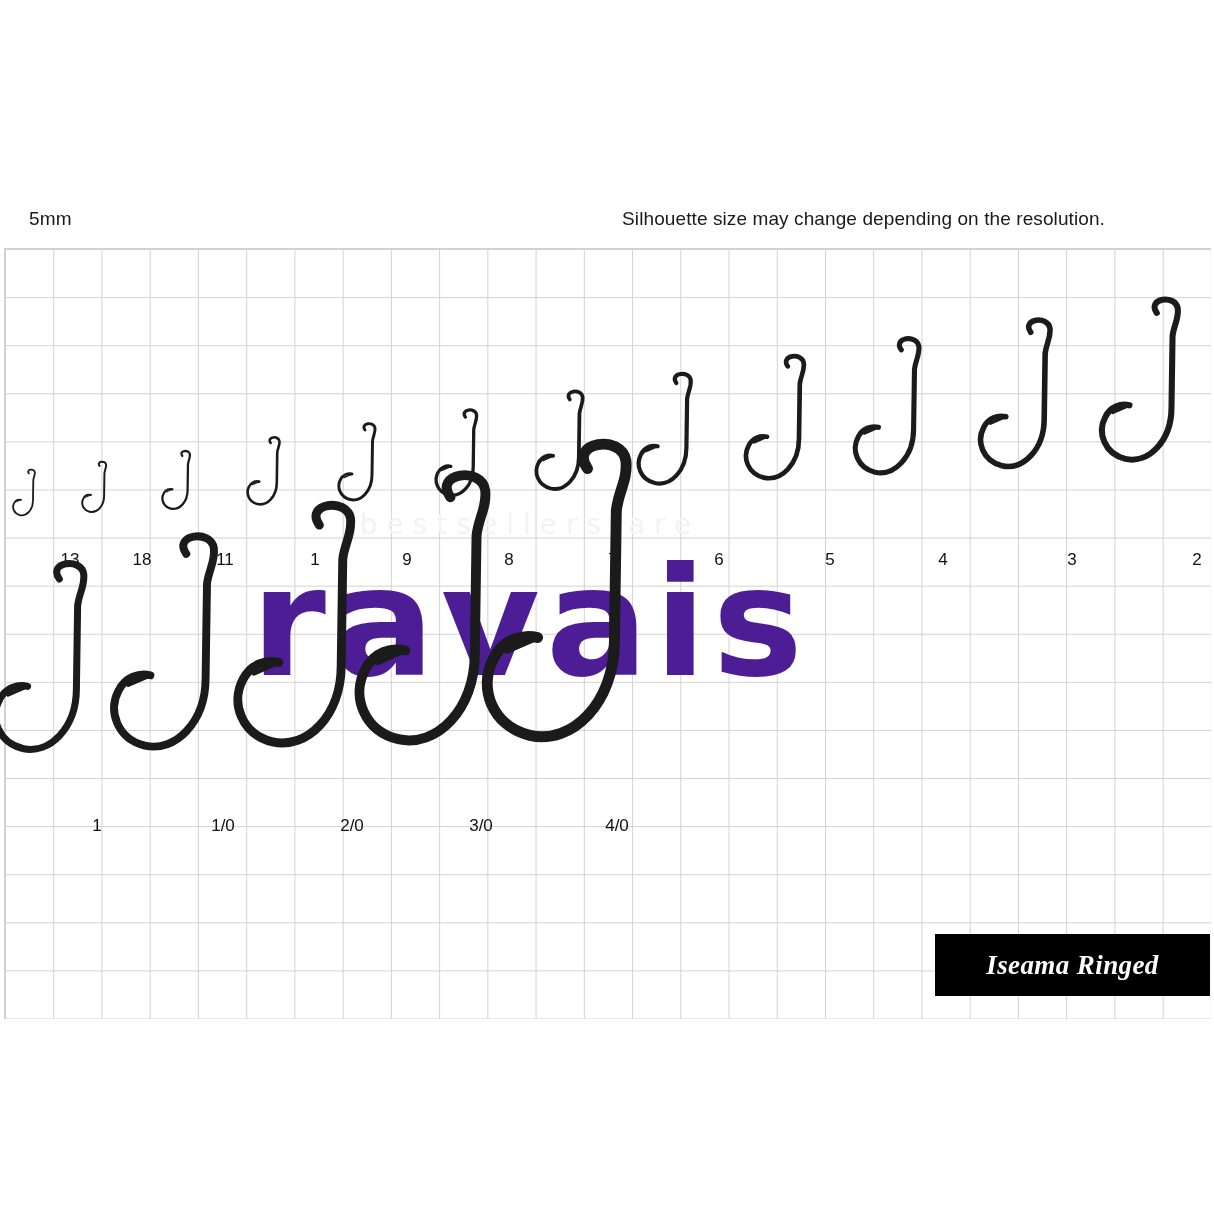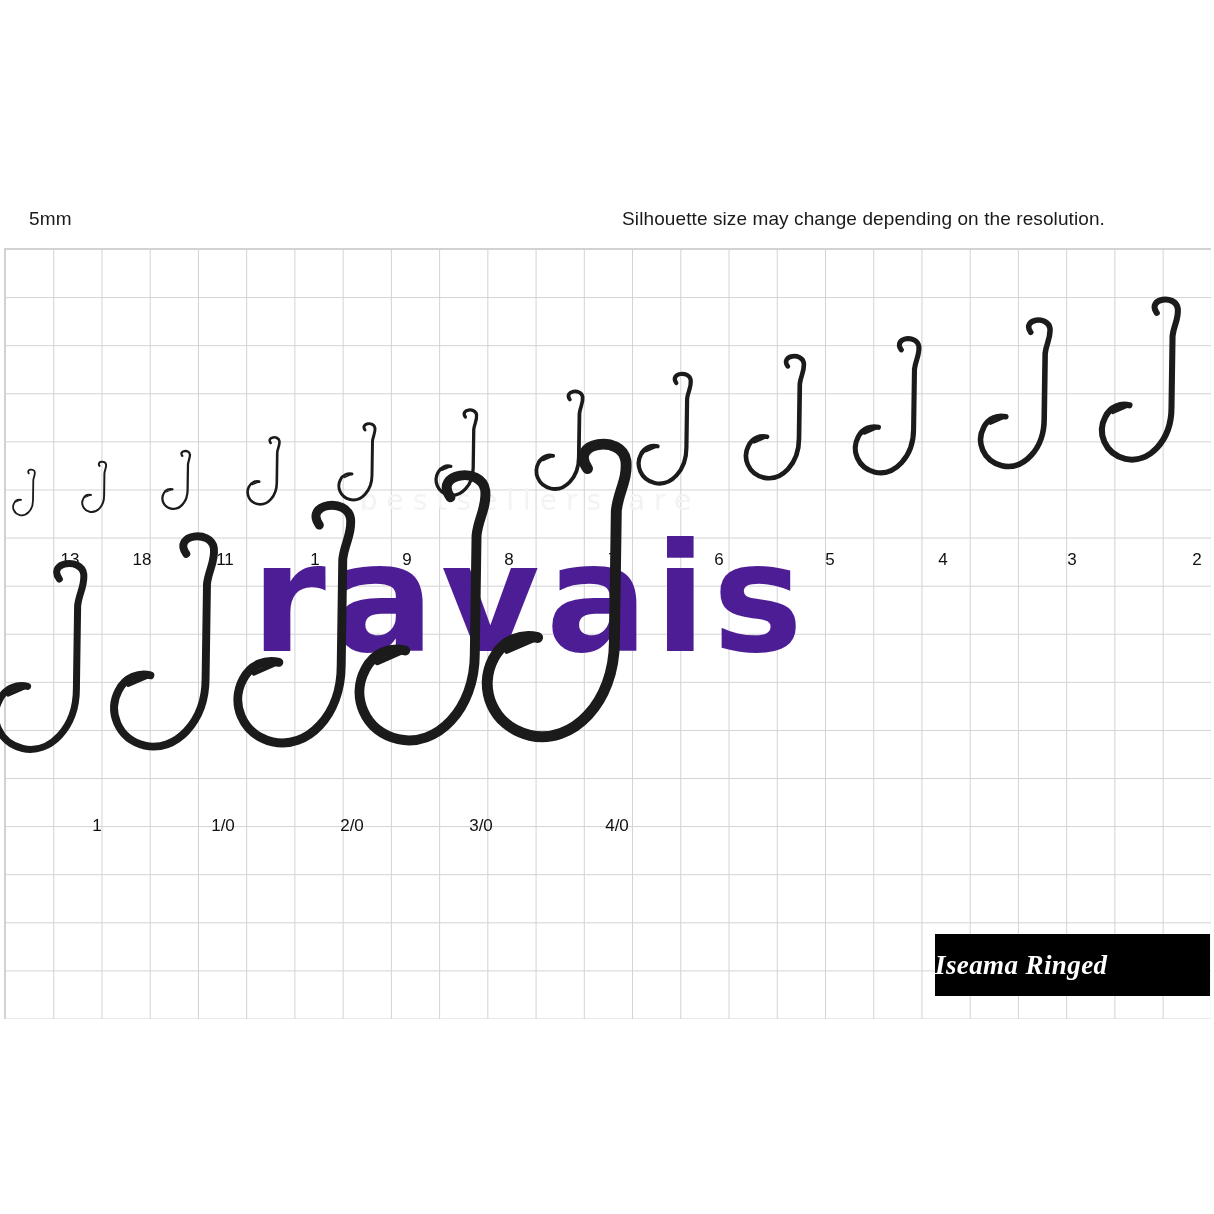--- a/index.html
+++ b/index.html
@@ -63,21 +63,21 @@
       linear-gradient(to bottom, #d2d2d2 1px, transparent 1px);
     background-size: 48.24px 48.1px;
     border-top: 1px solid #d2d2d2;
     border-left: 1px solid #d2d2d2;
   }
 
   
   .watermark {
     position: absolute;
     left: 0;
-    top: 484px;
+    top: 508px;
     width: 1060px;
     height: 260px;
     pointer-events: none;
     overflow: hidden;
   }
   .wm-big {
     position: absolute;
     left: 50%;
     top: 26px;
     transform: translateX(-50%);
@@ -129,21 +129,21 @@
   
   .brand-plate {
     position: absolute;
     left: 935px;
     top: 934px;
     width: 275px;
     height: 62px;
     background: #000000;
     display: flex;
     align-items: center;
-    justify-content: flex-start;
+    justify-content: center;
   }
   .brand-text {
     font-family: "Liberation Serif", serif;
     font-style: italic;
     font-weight: 700;
     font-size: 27px;
     color: #ffffff;
     letter-spacing: 0.4px;
   }
 </style>

